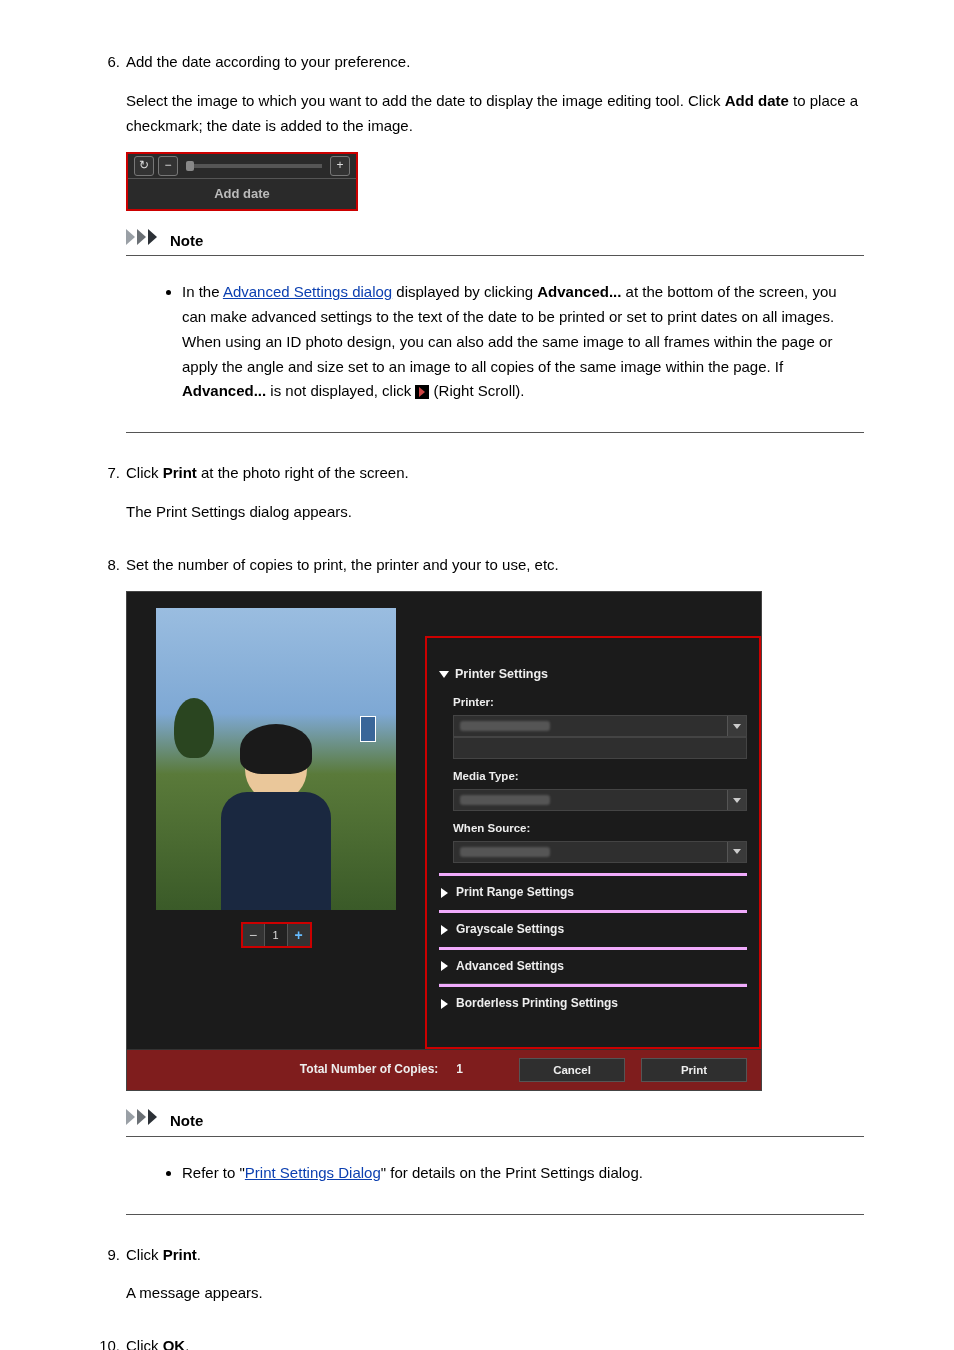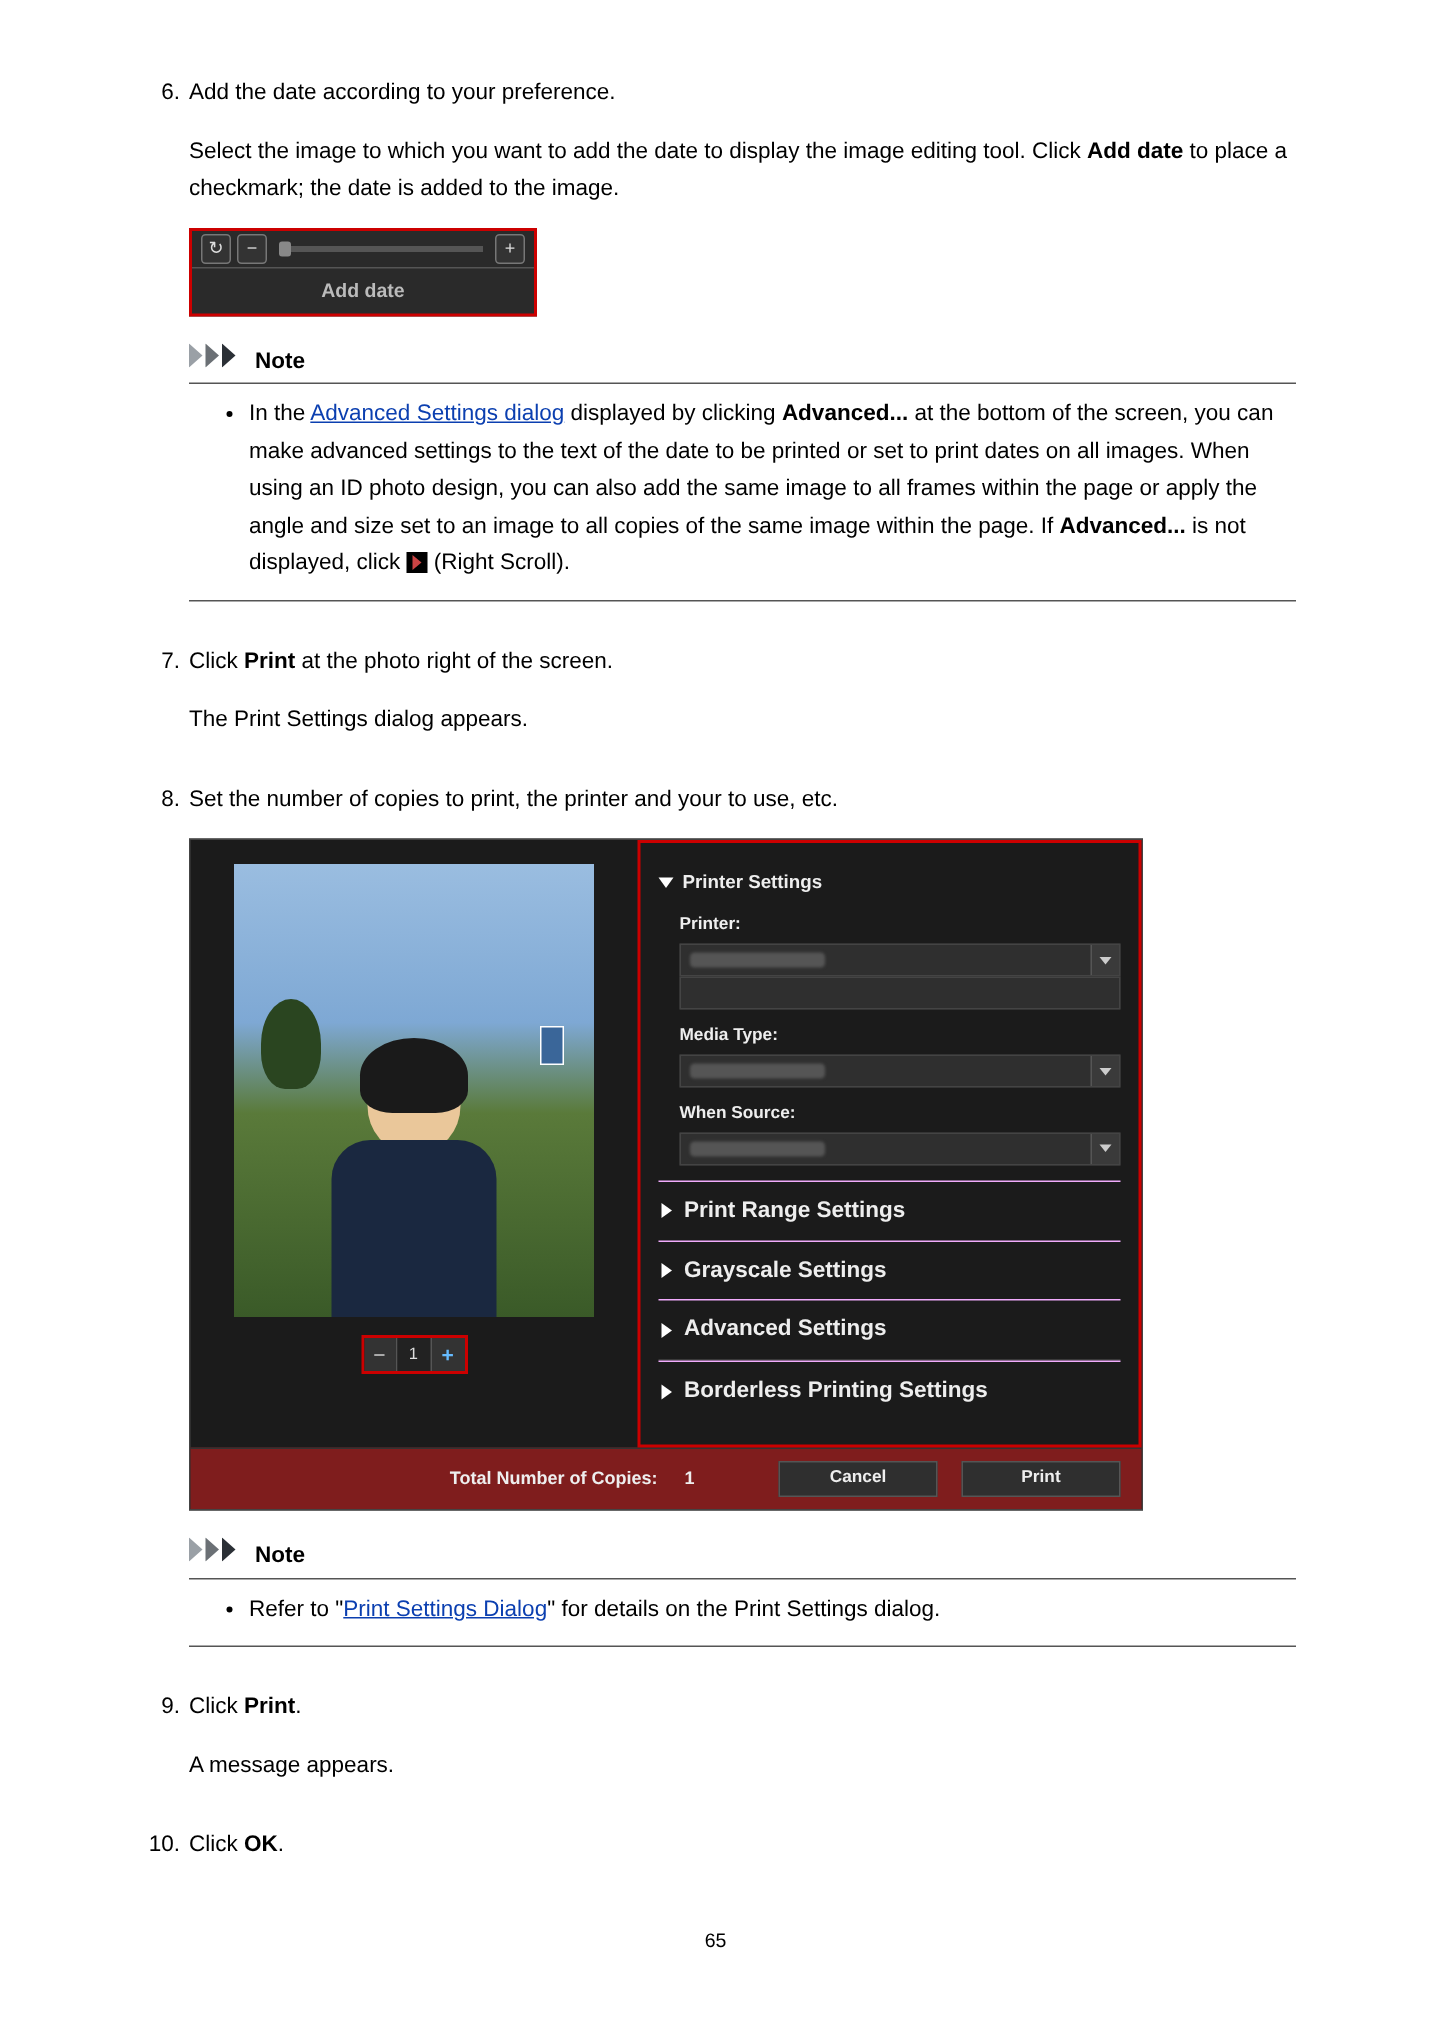--- a/index.html
+++ b/index.html
@@ -52,21 +52,21 @@
     margin-left: 4px;
     font-size: 15px;
   }
   .note-content {
     border-bottom: 1px solid #555;
     padding: 8px 0 12px 0;
   }
   .note-ul {
     list-style: disc;
     padding-left: 40px;
-    margin: 0;
+    margin: 16px;
   }
   .note-ul li {
     padding-left: 0;
   }
   a.link {
     color: #0b3fb0;
     text-decoration: underline;
   }
   .inline-icon {
     display: inline-block;
@@ -192,22 +192,23 @@
     color: #ccc;
     font-size: 14px;
     display:flex; align-items:center; justify-content:center;
     font-family: inherit;
   }
   .pd-copies .val { background:#222; color:#ddd; font-size:11px;}
   .pd-copies button:last-child { border-right:none; color:#6bf; font-weight:bold;}
   .pd-settings {
     flex: 1;
     border: 2px solid #c00;
-    padding: 16px 12px;
+    padding: 26px 12px;
     box-sizing: border-box;
+    margin-top: 44px;
   }
   .pd-section-head {
     font-weight: bold;
     font-size: 12.5px;
     display:flex; align-items:center; gap:6px;
     margin-bottom: 4px;
   }
   .tri-down {
     width:0;height:0;border-left:5px solid transparent;border-right:5px solid transparent;border-top:7px solid #fff;
   }
@@ -232,25 +233,25 @@
   .pd-field .dd {
     position:absolute; right:0; top:0; width:18px; height:100%;
     background:#3a3a3a; border-left:1px solid #555;
     display:flex; align-items:center; justify-content:center;
   }
   .pd-field .dd::after {
     content:""; width:0;height:0;
     border-left:4px solid transparent;border-right:4px solid transparent;border-top:5px solid #ccc;
   }
   .pd-sub {
-    border-top:1px solid #f0abfc;
+    border-top:3px solid #f0abfc;
     padding:7px 0 7px 2px;
     display:flex; align-items:center; gap:8px;
     font-weight:bold;
-    font-size:15px;
+    font-size:12px;
   }
   .pd-bottom {
     border-top:1px solid #333;
     background:#7f1d1d;
     height:40px;
     display:flex; align-items:center;
     padding: 0 14px;
     gap:16px;
   }
   .pd-total {

